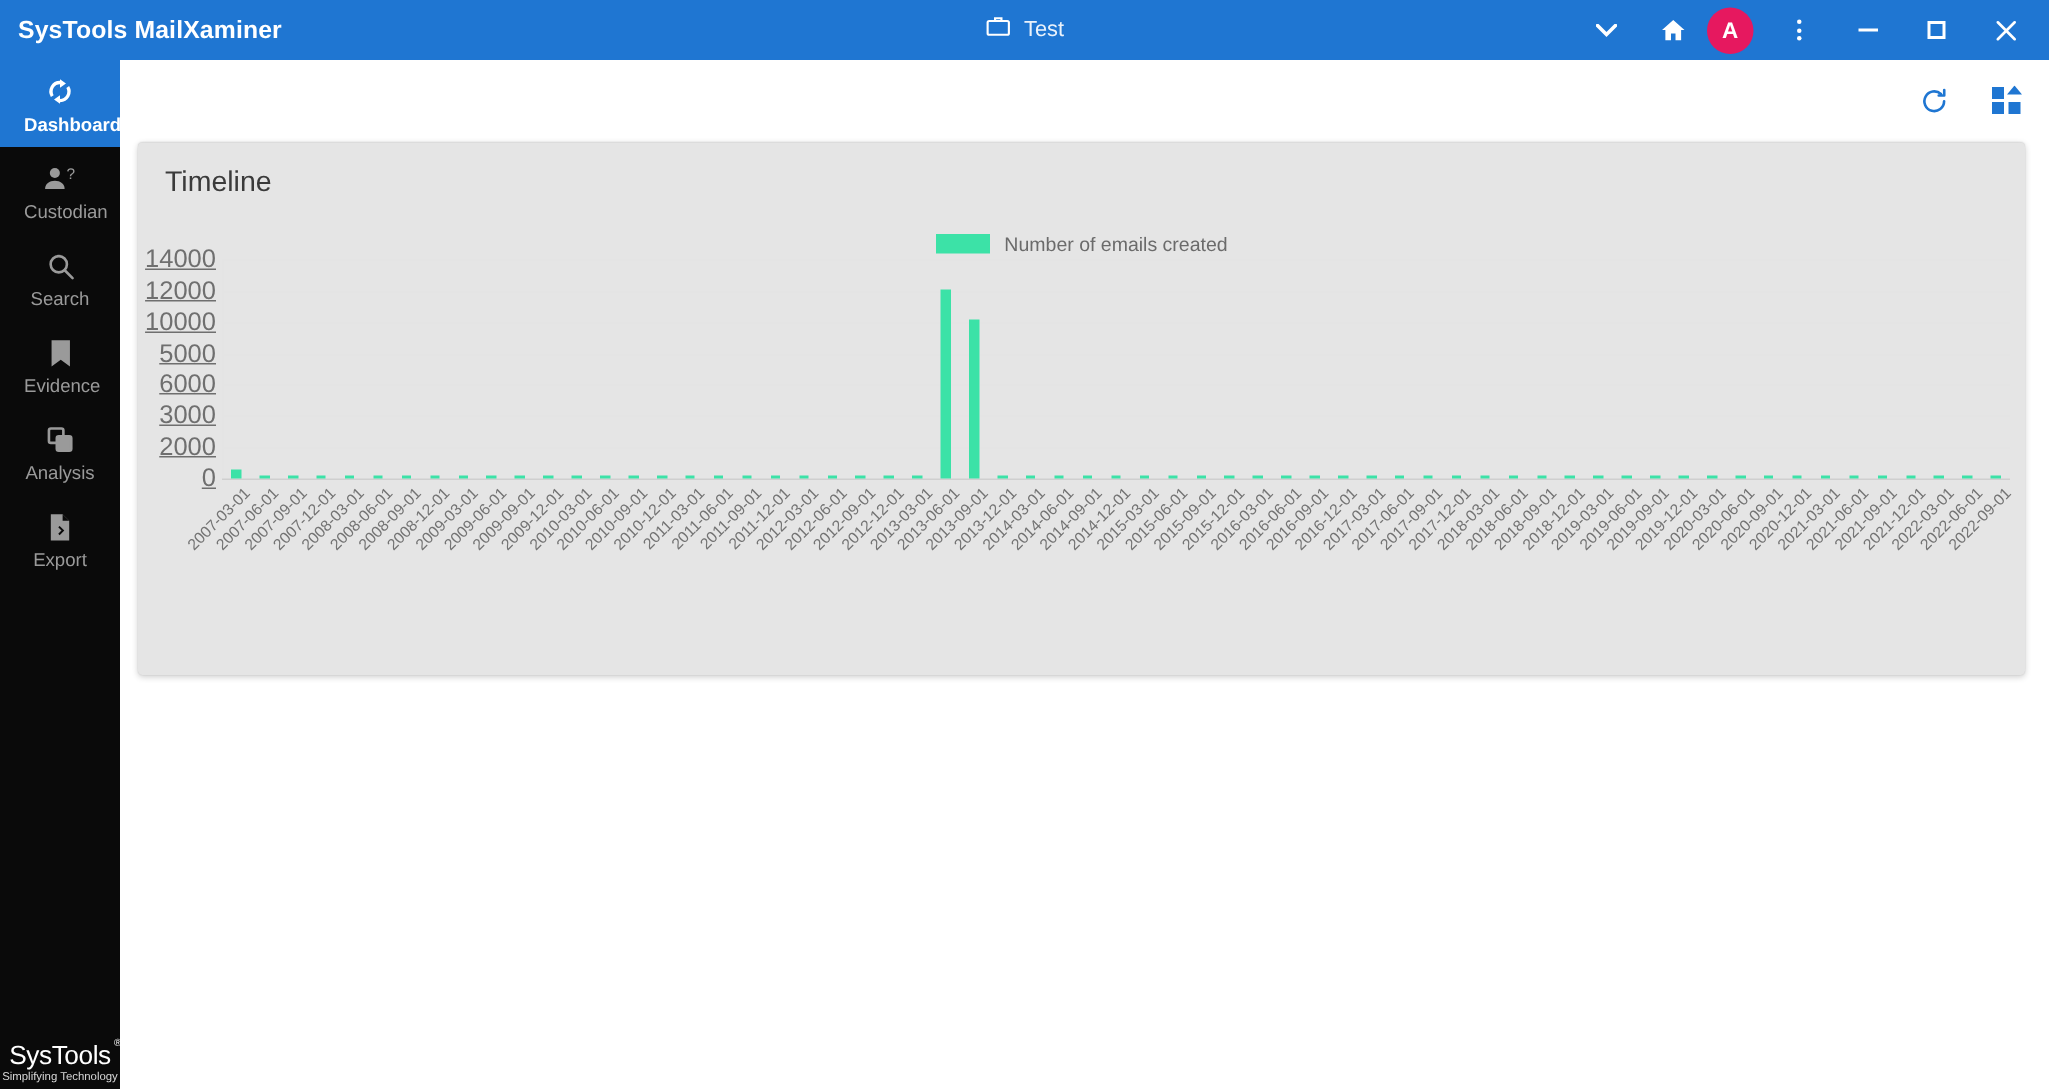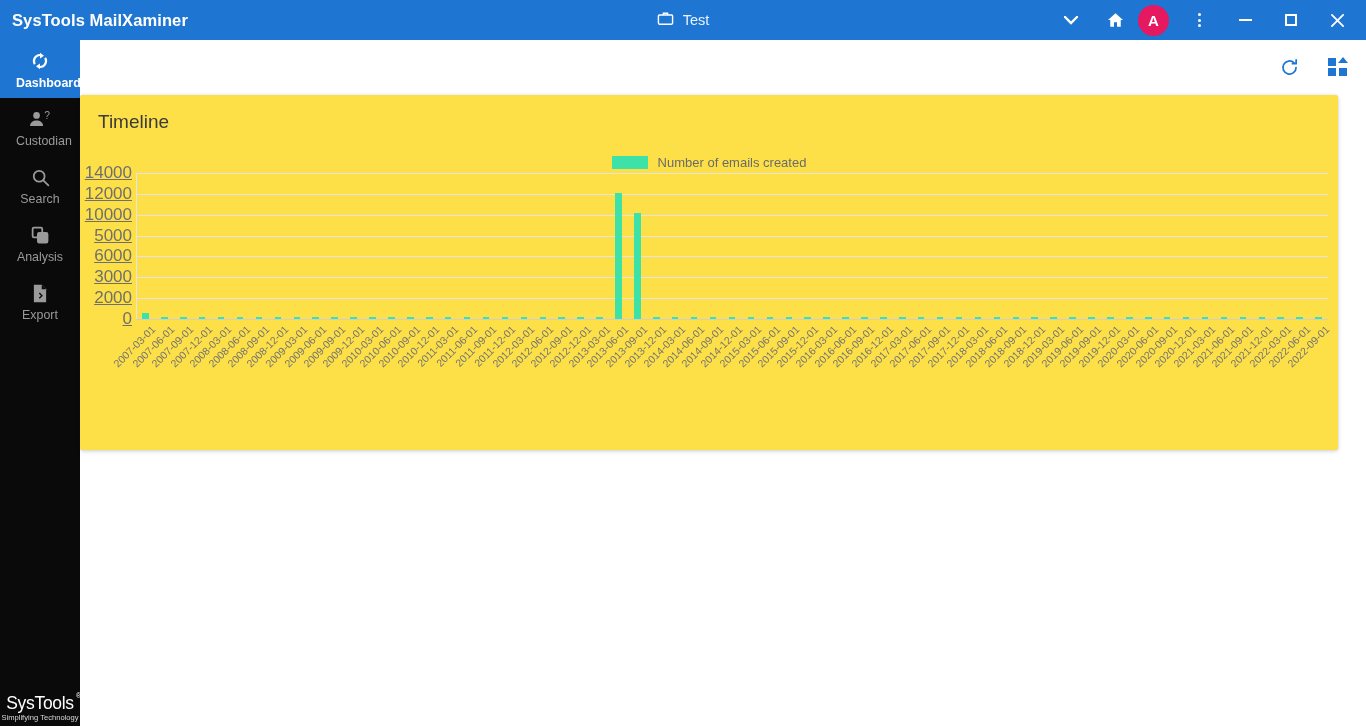--- a/index.html
+++ b/index.html
@@ -70,22 +70,22 @@
 
   
   .content { position: absolute; top: 40px; left: 80px; width: 1286px; height: 686px; background: #fff; }
   .toolbar {
     height: 54px; display: flex; align-items: center; justify-content: flex-end;
     padding-right: 18px; gap: 28px;
   }
   .tool-ico { color: #1f76d2; cursor: pointer; display: flex; align-items: center; }
 
   .card {
-    position: absolute; left: 0; top: 55px; width: 1258px; height: 355px;
-    background: #fde047; border-radius: 3px;
+    position: absolute; left: 12px; top: 55px; width: 1258px; height: 355px;
+    background: #e5e5e5; border-radius: 3px;
     box-shadow: 0 1px 4px rgba(0,0,0,.20), 0 0 1px rgba(0,0,0,.14);
   }
   .card-title {
     font-size: 19px; color: #3b3b3b; padding: 16px 0 0 18px; font-weight: normal;
   }
 
   .legend {
     position: absolute; top: 60px; left: 0; width: 100%;
     display: flex; align-items: center; justify-content: center; gap: 10px;
   }
@@ -199,20 +199,28 @@
     <div class="nav-item">
       <div class="nav-ico">
         <svg width="21" height="21" viewBox="0 0 24 24" fill="none" stroke="#9a9a9a" stroke-width="2">
           <circle cx="10.5" cy="10.5" r="6.2"></circle>
             <path d="M15.2 15.2L21 21" stroke-linecap="round"></path>
         </svg>
       </div>
       <div class="nav-label">Search</div>
     </div>
 
+    <div class="nav-item">
+      <div class="nav-ico">
+        <svg width="17" height="21" viewBox="0 0 18 24" fill="#9a9a9a">
+          <path d="M2 2h14v20l-7-5-7 5z"></path>
+        </svg>
+      </div>
+      <div class="nav-label">Evidence</div>
+    </div>
 
     <div class="nav-item">
       <div class="nav-ico">
         <svg width="21" height="21" viewBox="0 0 24 24" fill="none" stroke="#9a9a9a" stroke-width="2">
           <rect x="3" y="3" width="11" height="11" rx="1.5"></rect>
           <path d="M9 9h11v11H9z" fill="#9a9a9a" stroke="none"></path>
           <rect x="9" y="9" width="11" height="11" rx="1.5"></rect>
         </svg>
       </div>
       <div class="nav-label">Analysis</div>

